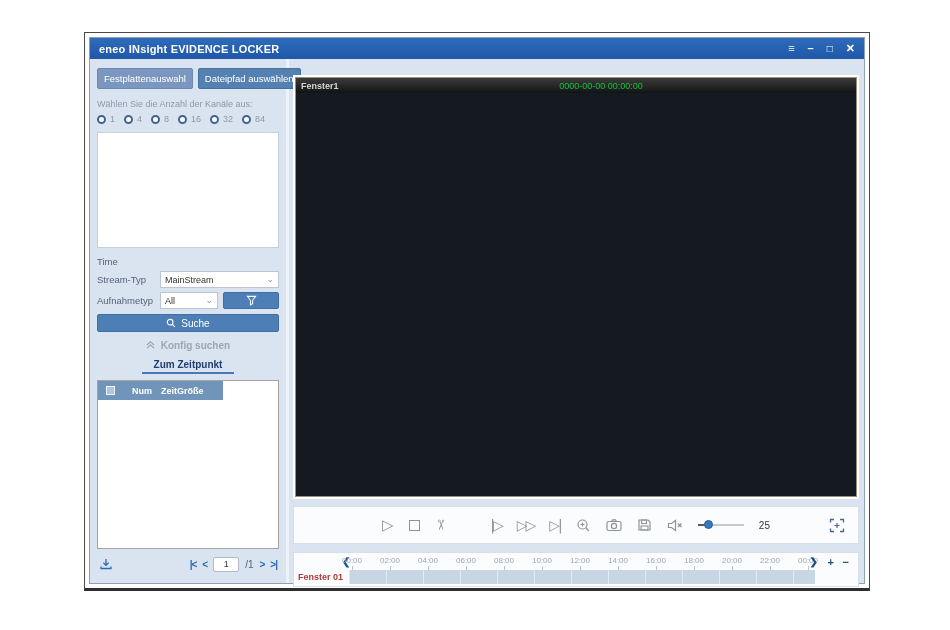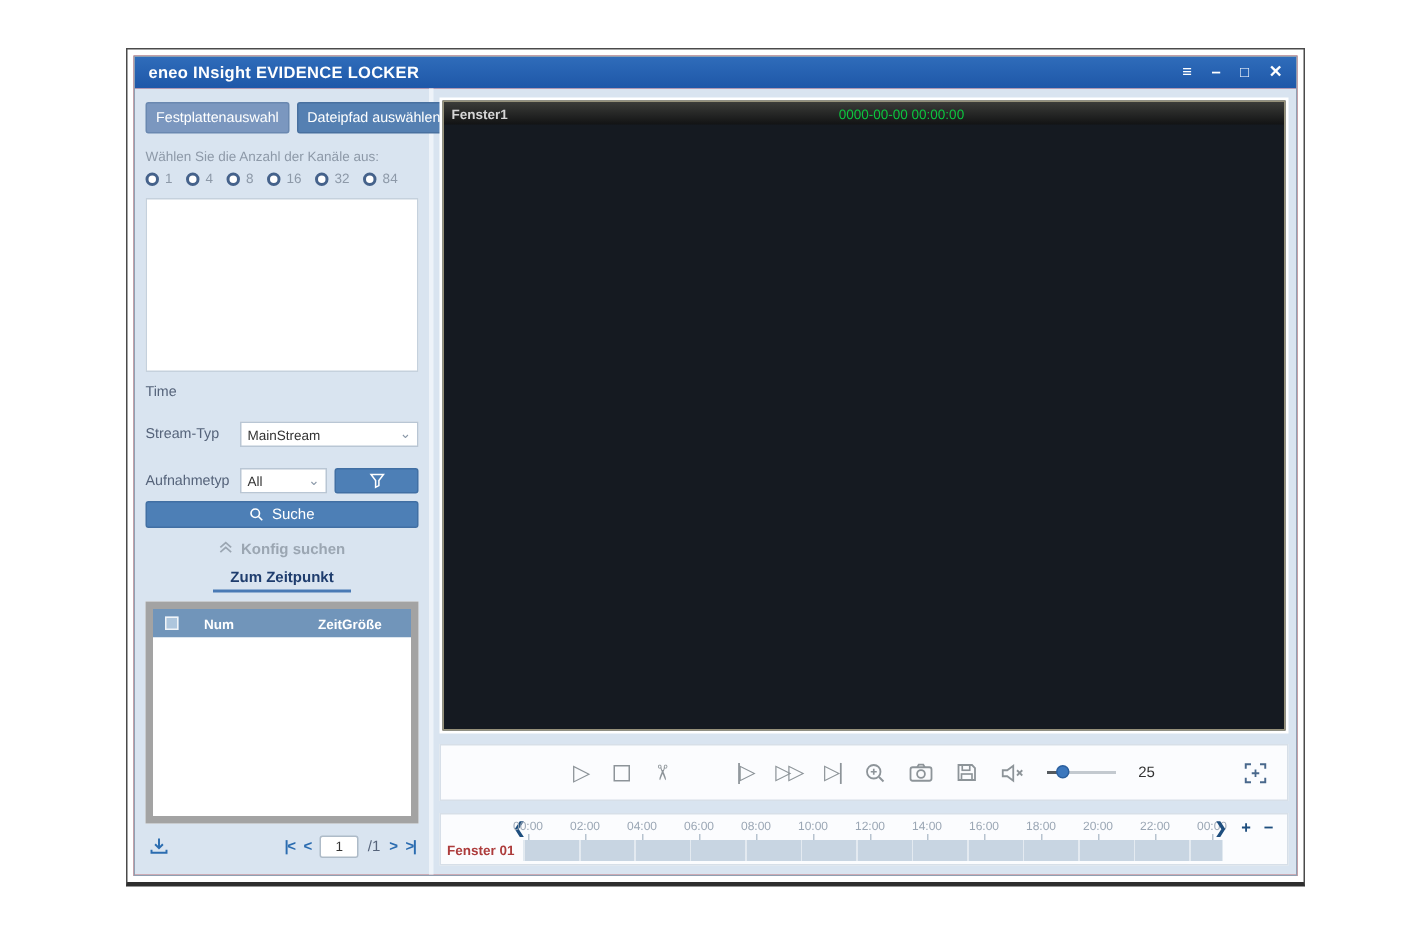--- a/index.html
+++ b/index.html
@@ -26,49 +26,49 @@
   .btn-disk{background:#7b97bf;border:1px solid #6a88b0;}
   .btn-path{background:#5580b2;border:1px solid #48709f;}
   .channels-label{color:#8d99a8;font-size:9px;margin-top:10px;flex:none;}
   .radio-row{display:flex;align-items:center;margin-top:5px;gap:4px;flex:none;}
   .radio{width:9px;height:9px;border:2px solid #45628b;border-radius:50%;background:#fff;flex:none;cursor:pointer;}
   .radio-label{font-size:9px;color:#8d99a8;margin-right:5px;}
   .channel-box{background:#fff;border:1px solid #c5d1dd;height:116px;margin-top:8px;flex:none;}
   .time-label{font-size:9.5px;color:#55637a;margin-top:8px;flex:none;}
   .time-input{background:#fff;border:1px solid #b9c6d4;height:18px;display:flex;align-items:center;padding:0 4px;font-size:9px;color:#333;margin-top:3px;flex:none;cursor:text;}
   .time-input .cal{margin-left:auto;display:flex;}
-  .form-row{display:flex;align-items:center;margin-top:14px;flex:none;}
+  .form-row{display:flex;align-items:center;margin-top:4px;flex:none;}
   .form-label{font-size:9.5px;color:#55637a;width:63px;flex:none;}
   .select{background:#fff;border:1px solid #b9c6d4;height:17px;display:flex;align-items:center;padding:0 4px;font-size:9px;color:#333;cursor:pointer;}
   .select .chev{margin-left:auto;color:#8a98a8;font-size:9px;line-height:1;}
   .select-stream{flex:1;}
   .select-rec{width:58px;}
   .filter-btn{flex:1;margin-left:5px;height:17px;background:#4d7fb6;border:1px solid #416f a3;border:1px solid #416fa3;border-radius:2px;display:flex;align-items:center;justify-content:center;cursor:pointer;}
   .search-btn{margin-top:5px;height:18px;background:#4d7fb6;border:1px solid #416fa3;border-radius:2px;color:#fff;font-size:10px;display:flex;align-items:center;justify-content:center;gap:5px;cursor:pointer;flex:none;}
   .config-row{margin-top:8px;text-align:center;color:#9ba6b2;font-size:10px;font-weight:bold;flex:none;cursor:pointer;}
   .dbl-chev{display:inline-block;margin-right:3px;}
   .zum-row{margin-top:3px;text-align:center;flex:none;}
   .zum-link{display:inline-block;color:#1f3d6e;font-size:10px;font-weight:bold;border-bottom:2px solid #4a7ab5;padding:0 12px 2px;cursor:pointer;}
-  .result-table{margin-top:6px;flex:1;display:flex;flex-direction:column;border:5px solid #a3a3a3;background:#fff;min-height:0;}
+  .result-table{margin-top:6px;flex:1;display:flex;flex-direction:row;border:1px solid #a3a3a3;background:#fff;min-height:0;}
   .thead{height:19px;flex:none;background:#7195ba;display:flex;align-items:center;color:#fff;font-size:9px;font-weight:bold;}
   .th-check{width:25px;display:flex;justify-content:center;}
   .checkbox{width:9px;height:9px;border:1px solid #f0f4f8;background:#aec6dd;cursor:pointer;}
   .th-num{width:38px;text-align:center;}
   .th-zeit{flex:1;text-align:right;}
   .th-size{width:46px;text-align:left;}
   .tbody{flex:1;background:#fff;}
   .panel-footer{height:28px;flex:none;display:flex;align-items:center;padding:2px 2px 0;}
   .pagination{margin-left:auto;display:flex;align-items:center;gap:6px;color:#2b6cb0;font-size:10px;font-weight:bold;}
   .pg-btn{cursor:pointer;letter-spacing:-1px;}
   .page-input{width:26px;height:15px;border:1px solid #aebbc8;border-radius:2px;font-size:9px;text-align:center;color:#333;font-family:"Liberation Sans",sans-serif;}
   .page-total{font-weight:normal;color:#55637a;}
   .dl-icon{cursor:pointer;display:flex;}
 
   
-  .main{flex:1;display:flex;flex-direction:column;padding:6px 5px 4px 4px;min-width:0;min-height:0;}
+  .main{flex:1;display:flex;flex-direction:column;padding:16px 5px 4px 4px;min-width:0;min-height:0;}
   .video-window{flex:none;height:424px;background:#fff;padding:2px;cursor:pointer;}
   .video-inner{height:100%;border:1px solid #96917a;background:#151a21;display:flex;flex-direction:column;position:relative;}
   .video-header{height:15px;flex:none;background:linear-gradient(#3b3c39,#121314);display:flex;align-items:center;padding:0 5px;position:relative;}
   .video-name{color:#d6d6d6;font-size:9px;font-weight:bold;}
   .osd-time{position:absolute;left:47%;color:#0cc53f;font-size:9px;}
   .video-body{flex:1;}
 
   .controls{margin-top:7px;flex:none;height:38px;background:#fbfcfe;border:1px solid #d7dfe8;display:flex;align-items:center;justify-content:center;gap:15px;position:relative;color:#8d9499;}
   .cicon{color:#8d9499;font-size:15px;line-height:1;cursor:pointer;display:flex;align-items:center;user-select:none;}
   .cicon.txt{font-family:"DejaVu Sans",sans-serif;}

